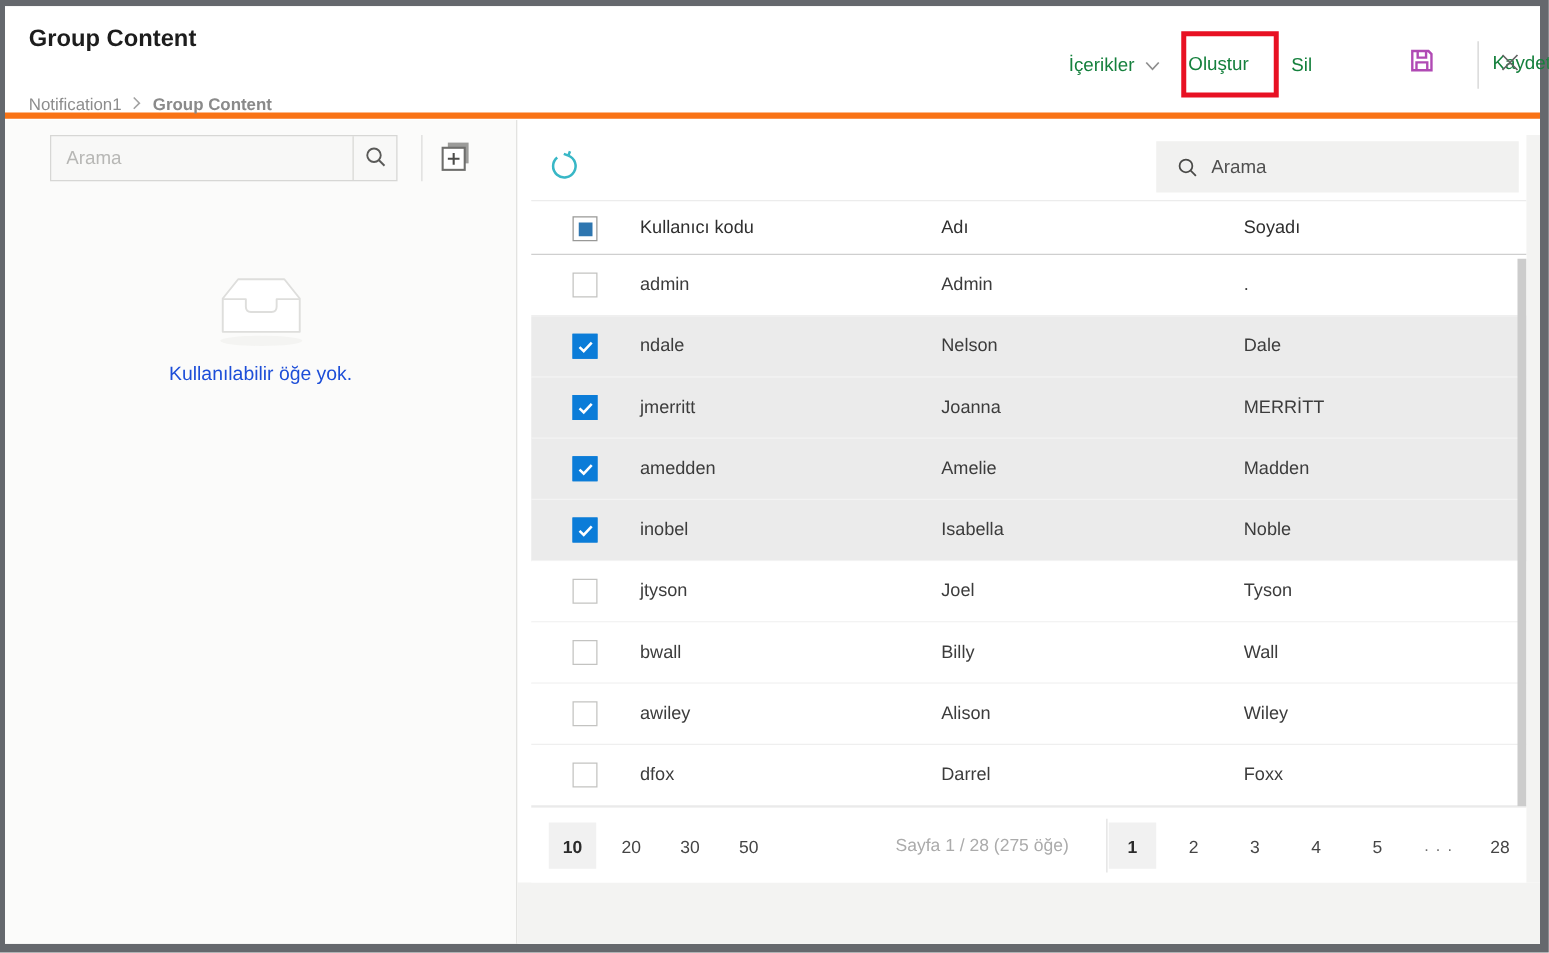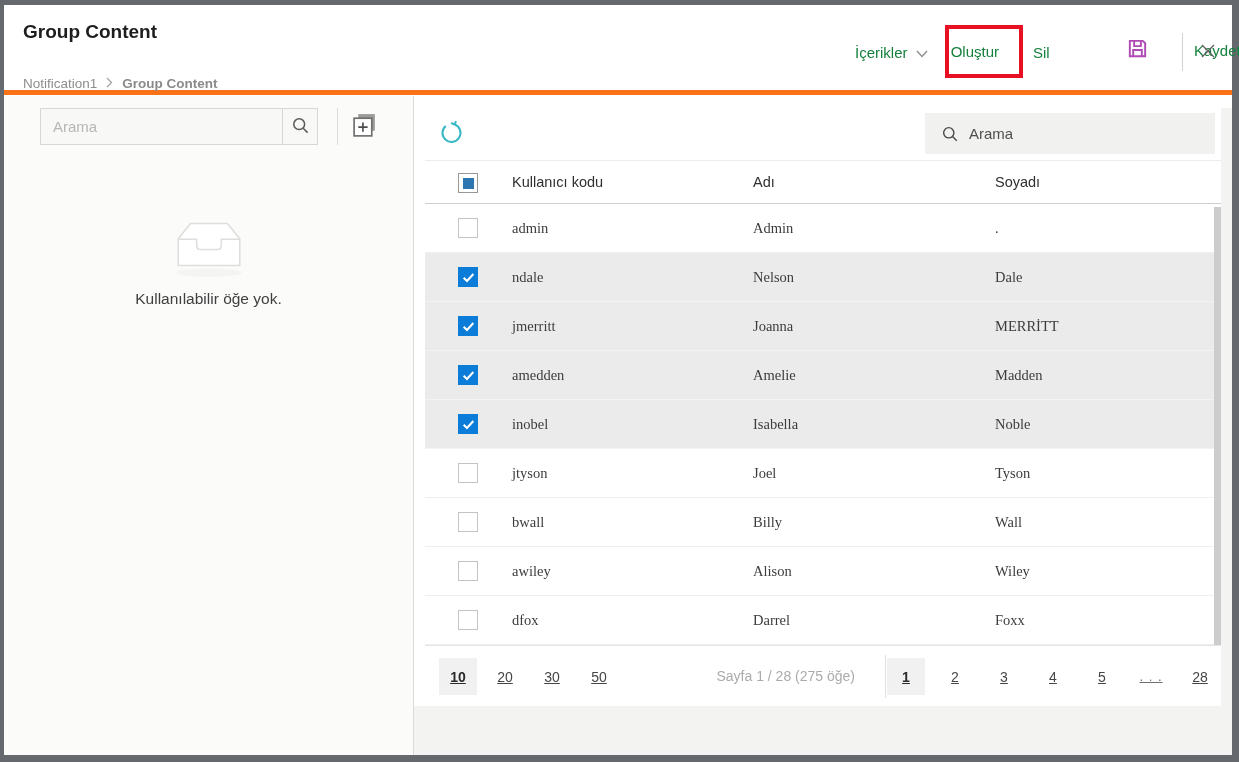--- a/index.html
+++ b/index.html
@@ -25,21 +25,21 @@
 
   
   .left-panel { position:absolute; left:0; top:91px; width:410px; height:659px; background:#fbfbfa; border-right:1px solid #dbdbd9; }
   .lp-search { position:absolute; left:36px; top:12px; width:278px; height:37px; border:1px solid #d7d7d5; background:#f8f8f7; display:flex; }
   .lp-search input { flex:1; border:none; background:transparent; outline:none; padding:0 12px; font-size:15px; font-family:inherit; color:#444; }
   .lp-search input::placeholder { color:#b7b7b5; }
   .lp-search-btn { width:35px; border:none; border-left:1px solid #d7d7d5; background:transparent; display:flex; align-items:center; justify-content:center; cursor:pointer; }
   .lp-divider { position:absolute; left:333px; top:12px; width:1px; height:37px; background:#dcdcda; }
   .lp-add-btn { position:absolute; left:345px; top:15px; width:30px; height:30px; border:none; background:transparent; cursor:pointer; padding:1px; }
   .empty-state { position:absolute; left:0; top:120px; width:100%; text-align:center; }
-  .empty-msg { margin-top:8px; font-size:15.5px; color:#404040; }
+  .empty-msg { margin-top:8px; font-size:15.5px; color:#1d4ed8; }
 
   
   .right-bg { position:absolute; left:410px; top:91px; width:818px; height:659px; background:#ffffff; }
   .right-gutter { position:absolute; left:807px; top:12px; width:11px; height:598px; background:#f3f3f2; }
   .bottom-gray { position:absolute; left:0; top:610px; width:100%; height:49px; background:#f3f3f2; }
 
   .card { position:absolute; left:11px; top:12px; width:796px; height:598px; background:#fff; }
 
   .card-toolbar { position:absolute; left:0; top:0; width:100%; height:52px; }
   .refresh-btn { position:absolute; left:8px; top:8px; width:36px; height:36px; border:none; background:transparent; cursor:pointer; }
@@ -47,40 +47,40 @@
   .rp-search .mag { margin-left:16px; display:flex; }
   .rp-search input { flex:1; border:none; background:transparent; outline:none; padding:0 10px; font-size:15px; font-family:inherit; color:#3f3f3f; }
   .rp-search input::placeholder { color:#4f4f4f; }
 
   
   .thead { position:absolute; left:0; top:52px; width:100%; height:44px; border-top:1px solid #ececec; border-bottom:1px solid #cfcfcf; }
   .thead .hlabel { position:absolute; top:0; line-height:43px; font-size:14.5px; color:#2f2f2f; }
   .h-code { left:87px; } .h-first { left:328px; } .h-last { left:570px; }
   .thead .cb { position:absolute; left:33px; top:12px; }
 
-  .tbody { position:absolute; left:0; top:96px; width:100%;font-family:Liberation Serif, serif; }
+  .tbody { position:absolute; left:0; top:96px; width:100%; }
   .trow { position:relative; height:49px; border-bottom:1px solid #efefef; background:#fff; cursor:pointer; }
   .trow.checked { background:#ebebeb; border-bottom-color:#f3f3f3; }
   .trow .cell { position:absolute; top:0; line-height:48px; font-size:14.5px; color:#3c3c3c; }
   .c-code { left:87px; } .c-first { left:328px; } .c-last { left:570px; }
   .trow .cb { position:absolute; left:33px; top:14px; }
 
   .cb { width:20px; height:20px; border:1px solid #c3c3c1; background:#fff; display:flex; align-items:center; justify-content:center; cursor:pointer; }
   .cb .tick { display:none; }
   .trow.checked .cb { background:#0b7cd8; border-color:#0b7cd8; }
   .trow.checked .cb .tick { display:block; }
   .cb.indet { border-color:#999997; }
   .cb.indet .inner { width:11px; height:11px; background:#2e76b0; }
 
   .vscrollbar { position:absolute; right:0; top:99px; width:7px; height:438px; background:#cccccc; cursor:grab; }
 
   
   .pgbar { position:absolute; left:0; top:537px; width:100%; height:61px; border-top:1px solid #e5e5e5; font-size:14px; }
   .pg-sizes { position:absolute; left:14px; top:12px; display:flex; gap:9px; }
-  .pg-btn { width:38px; height:37px; display:flex; align-items:center; justify-content:center; color:#454545; cursor:pointer; background:transparent; border:none; font-size:14px; font-family:inherit;text-decoration:underline; }
+  .pg-btn { width:38px; height:37px; display:flex; align-items:center; justify-content:center; color:#454545; cursor:pointer; background:transparent; border:none; font-size:14px; font-family:inherit; }
   .pg-btn.active { background:#f1f1f1; font-weight:700; color:#2b2b2b; }
   .pg-status { position:absolute; right:366px; top:0; line-height:61px; color:#ababab; }
   .pg-divider { position:absolute; left:460px; top:9px; width:1px; height:43px; background:#e0e0e0; }
   .pg-pages { position:absolute; left:462px; top:12px; display:flex; gap:11px; }
   .pg-ellipsis { color:#6f6f6f; letter-spacing:1px; font-size:13px; }
 </style>
 </head>
 <body>
 
 <div class="content">

